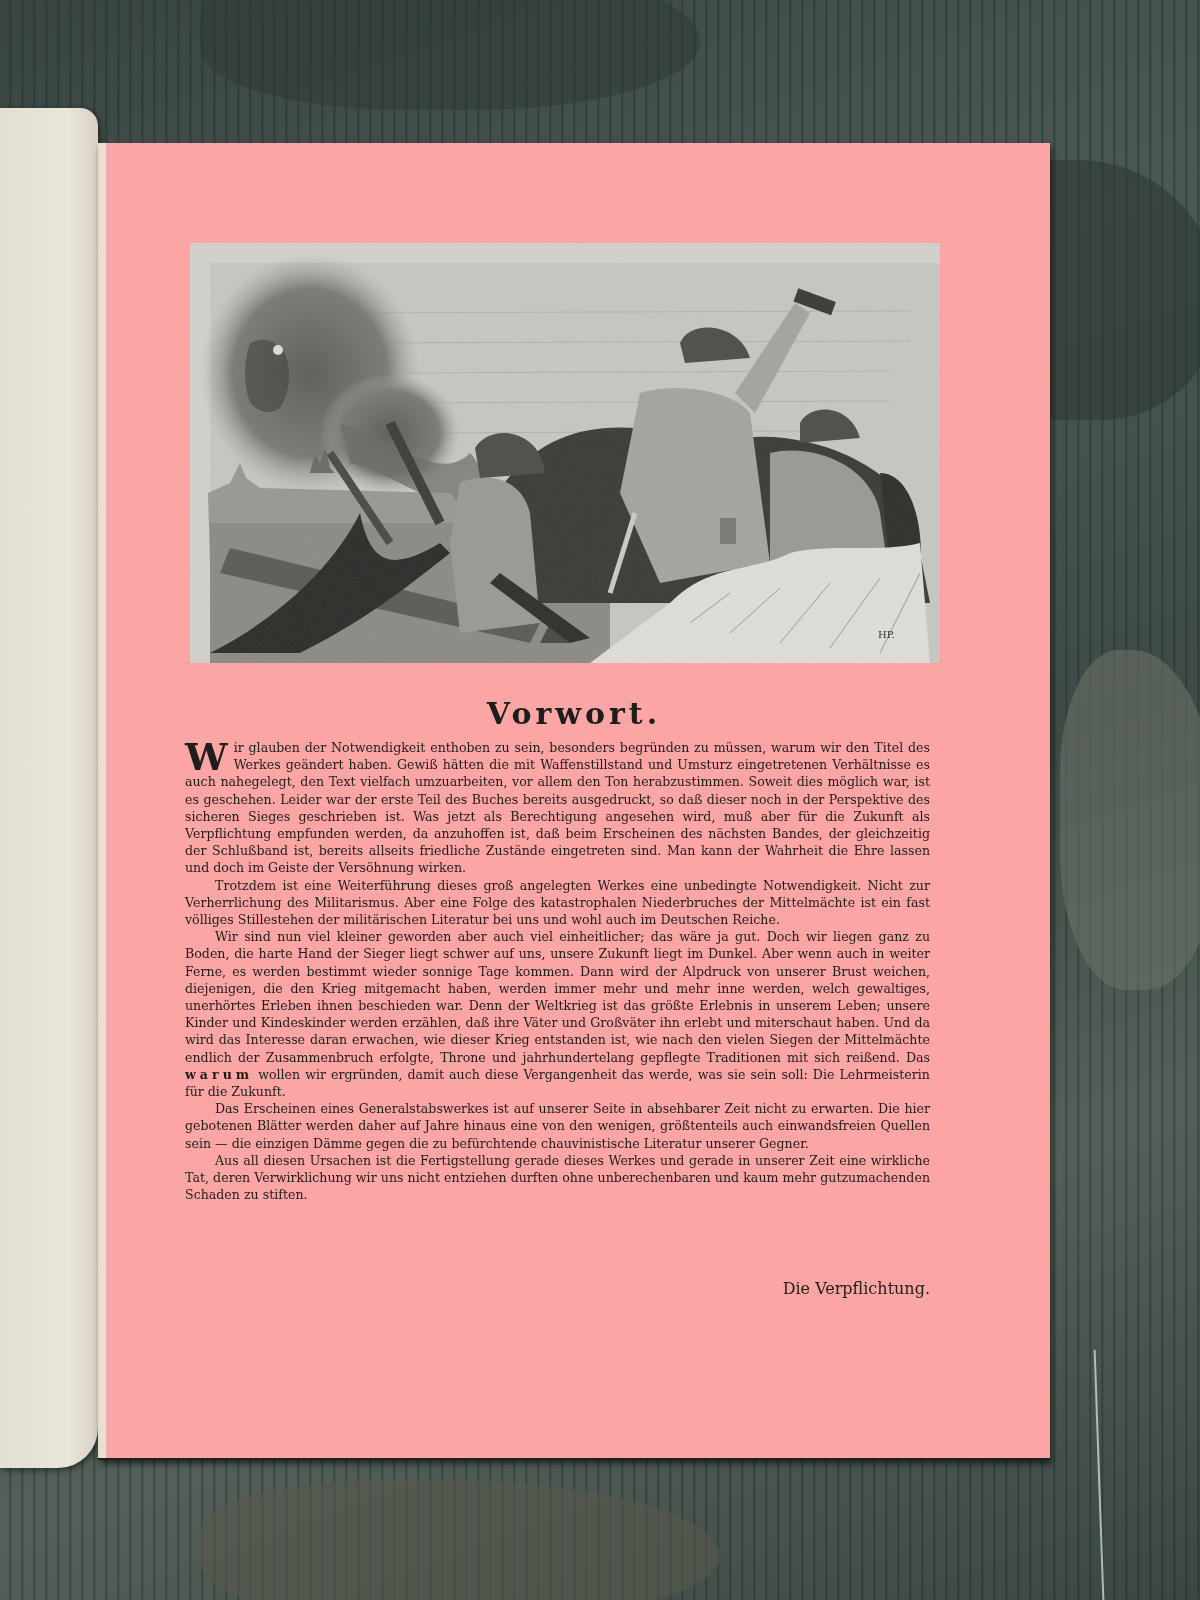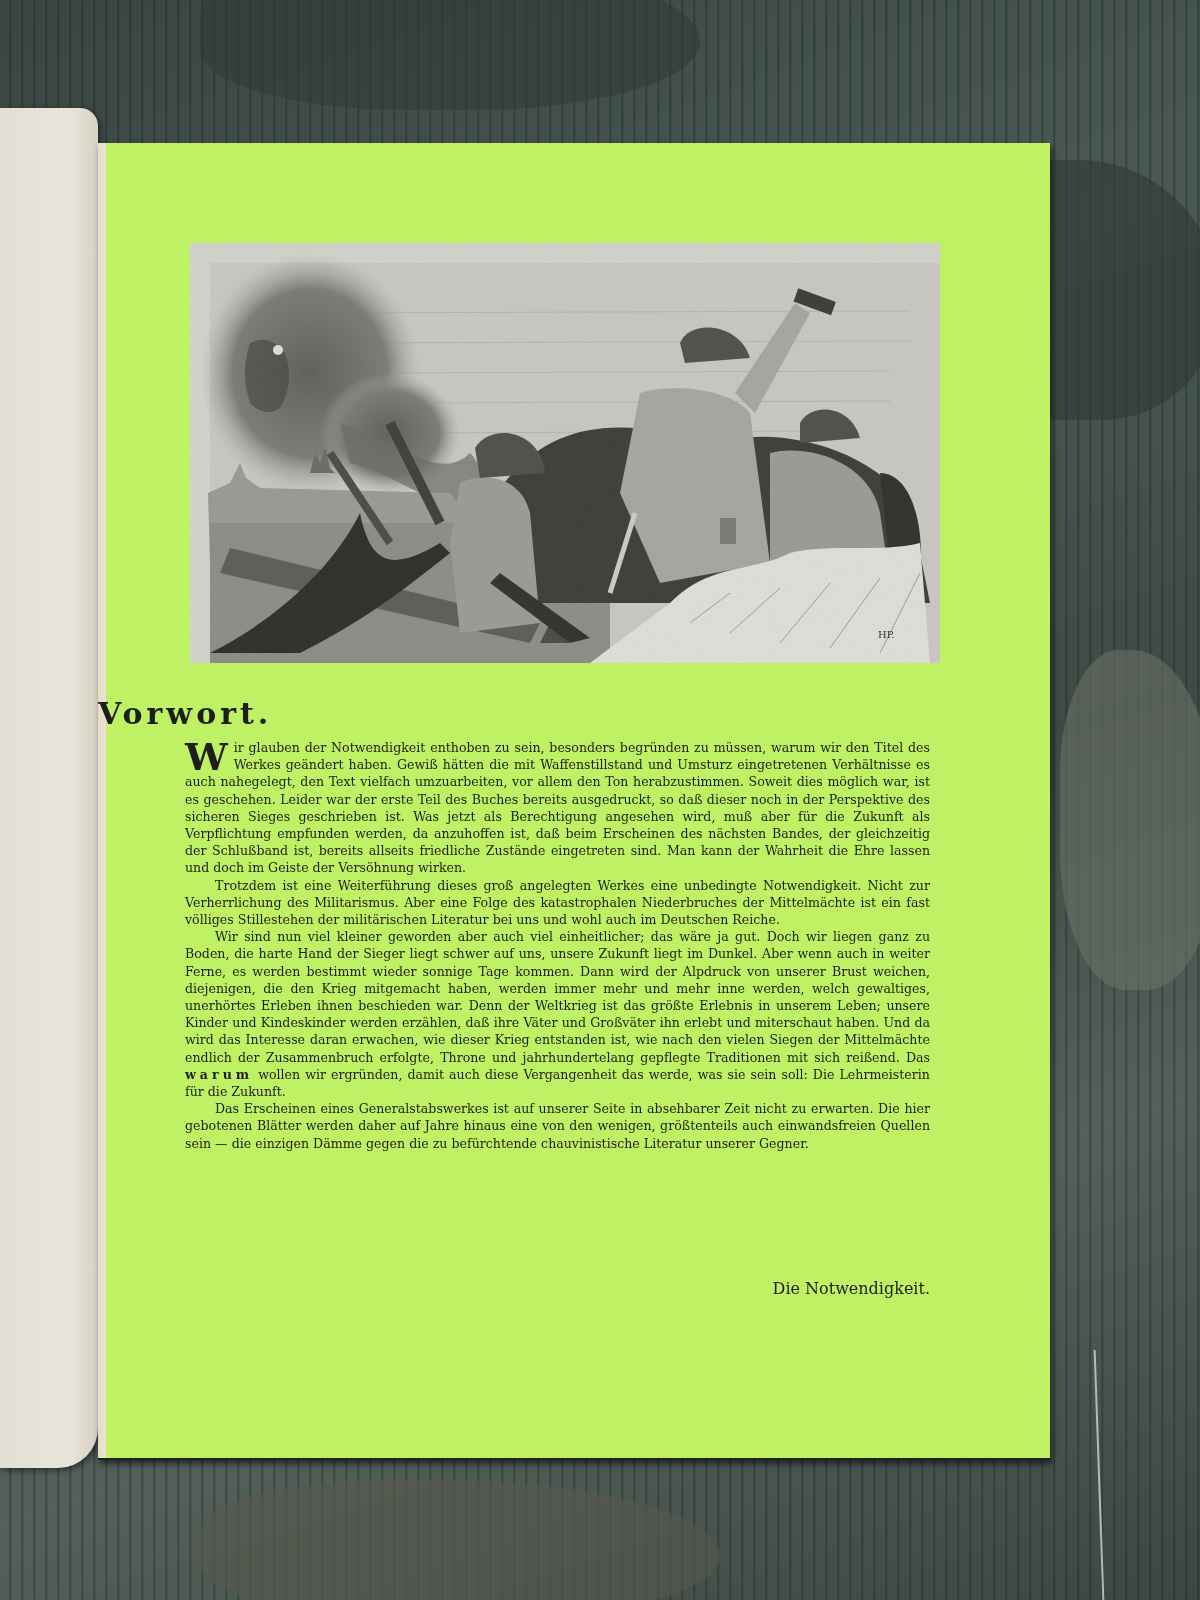--- a/index.html
+++ b/index.html
@@ -12,35 +12,35 @@
     }
     .camo-patch { position: absolute; border-radius: 40% 60% 50% 45%; opacity: 0.55; }
     .left-page {
       position: absolute; left: 0; top: 108px; width: 98px; height: 1360px;
       background: linear-gradient(90deg, #e4dfd4 0%, #e9e5db 70%, #d8d2c4 100%);
       border-radius: 0 18px 40px 0;
       box-shadow: 2px 2px 6px rgba(0,0,0,0.5);
     }
     .page {
       position: absolute; left: 98px; top: 143px; width: 952px; height: 1315px;
-      background: #bef264;
+      background: #fca5a5;
       box-shadow: 2px 4px 6px rgba(0,0,0,0.55);
       border-bottom: 2px solid #1c2220;
     }
     .page::before {
       content: ""; position: absolute; left: 0; top: 0; width: 8px; height: 100%;
       background: linear-gradient(90deg, #e9dcc4, #e8e4da);
     }
     .illustration {
       position: absolute; left: 92px; top: 100px; width: 750px; height: 420px;
       overflow: hidden;
     }
     .illustration svg { width: 100%; height: 100%; display: block; }
     .heading {
-      position: absolute; left: 0; width: 952px; top: 553px; text-align: left;
+      position: absolute; left: 0; width: 952px; top: 553px; text-align: center;
       font-family: "DejaVu Serif", serif; font-weight: bold; font-size: 30px;
       letter-spacing: 4px; color: #1d1d1b; margin: 0;
     }
     .body-text {
       position: absolute; left: 87px; top: 596px; width: 745px;
       font-family: "DejaVu Serif", serif; font-size: 12.6px; line-height: 17.2px;
       color: #1f1e1b; text-align: justify;
     }
     .body-text p { margin: 0; text-indent: 30px; }
     .body-text p.first { text-indent: 0; }
@@ -144,16 +144,17 @@
 
   <div class="body-text">
     <p class="first">
       <span class="dropcap">W</span><span>ir glauben der Notwendigkeit enthoben zu sein, besonders begründen zu müssen, warum wir den Titel des Werkes geändert haben. Gewiß hätten die mit Waffenstillstand und Umsturz eingetretenen Verhältnisse es auch nahegelegt, den Text vielfach umzuarbeiten, vor allem den Ton herabzustimmen. Soweit dies möglich war, ist es geschehen. Leider war der erste Teil des Buches bereits ausgedruckt, so daß dieser noch in der Perspektive des sicheren Sieges geschrieben ist. Was jetzt als Berechtigung angesehen wird, muß aber für die Zukunft als Verpflichtung empfunden werden, da anzuhoffen ist, daß beim Erscheinen des nächsten Bandes, der gleichzeitig der Schlußband ist, bereits allseits friedliche Zustände eingetreten sind. Man kann der Wahrheit die Ehre lassen und doch im Geiste der Versöhnung wirken.</span>
     </p>
     <p>Trotzdem ist eine Weiterführung dieses groß angelegten Werkes eine unbedingte Notwendigkeit. Nicht zur Verherrlichung des Militarismus. Aber eine Folge des katastrophalen Niederbruches der Mittelmächte ist ein fast völliges Stillestehen der militärischen Literatur bei uns und wohl auch im Deutschen Reiche.</p>
     <p>
       <span>Wir sind nun viel kleiner geworden aber auch viel einheitlicher; das wäre ja gut. Doch wir liegen ganz zu Boden, die harte Hand der Sieger liegt schwer auf uns, unsere Zukunft liegt im Dunkel. Aber wenn auch in weiter Ferne, es werden bestimmt wieder sonnige Tage kommen. Dann wird der Alpdruck von unserer Brust weichen, diejenigen, die den Krieg mitgemacht haben, werden immer mehr und mehr inne werden, welch gewaltiges, unerhörtes Erleben ihnen beschieden war. Denn der Weltkrieg ist das größte Erlebnis in unserem Leben; unsere Kinder und Kindeskinder werden erzählen, daß ihre Väter und Großväter ihn erlebt und miterschaut haben. Und da wird das Interesse daran erwachen, wie dieser Krieg entstanden ist, wie nach den vielen Siegen der Mittelmächte endlich der Zusammenbruch erfolgte, Throne und jahrhundertelang gepflegte Traditionen mit sich reißend. Das </span><span class="spaced">warum</span><span> wollen wir ergründen, damit auch diese Vergangenheit das werde, was sie sein soll: Die Lehrmeisterin für die Zukunft.</span>
     </p>
     <p>Das Erscheinen eines Generalstabswerkes ist auf unserer Seite in absehbarer Zeit nicht zu erwarten. Die hier gebotenen Blätter werden daher auf Jahre hinaus eine von den wenigen, größtenteils auch einwandsfreien Quellen sein — die einzigen Dämme gegen die zu befürchtende chauvinistische Literatur unserer Gegner.</p>
+    <p>Aus all diesen Ursachen ist die Fertigstellung gerade dieses Werkes und gerade in unserer Zeit eine wirkliche Tat, deren Verwirklichung wir uns nicht entziehen durften ohne unberechenbaren und kaum mehr gutzumachenden Schaden zu stiften.</p>
   </div>
 
-  <div class="signature">Die Notwendigkeit.</div>
+  <div class="signature">Die Verpflichtung.</div>
 </div>
 
 </body></html>

